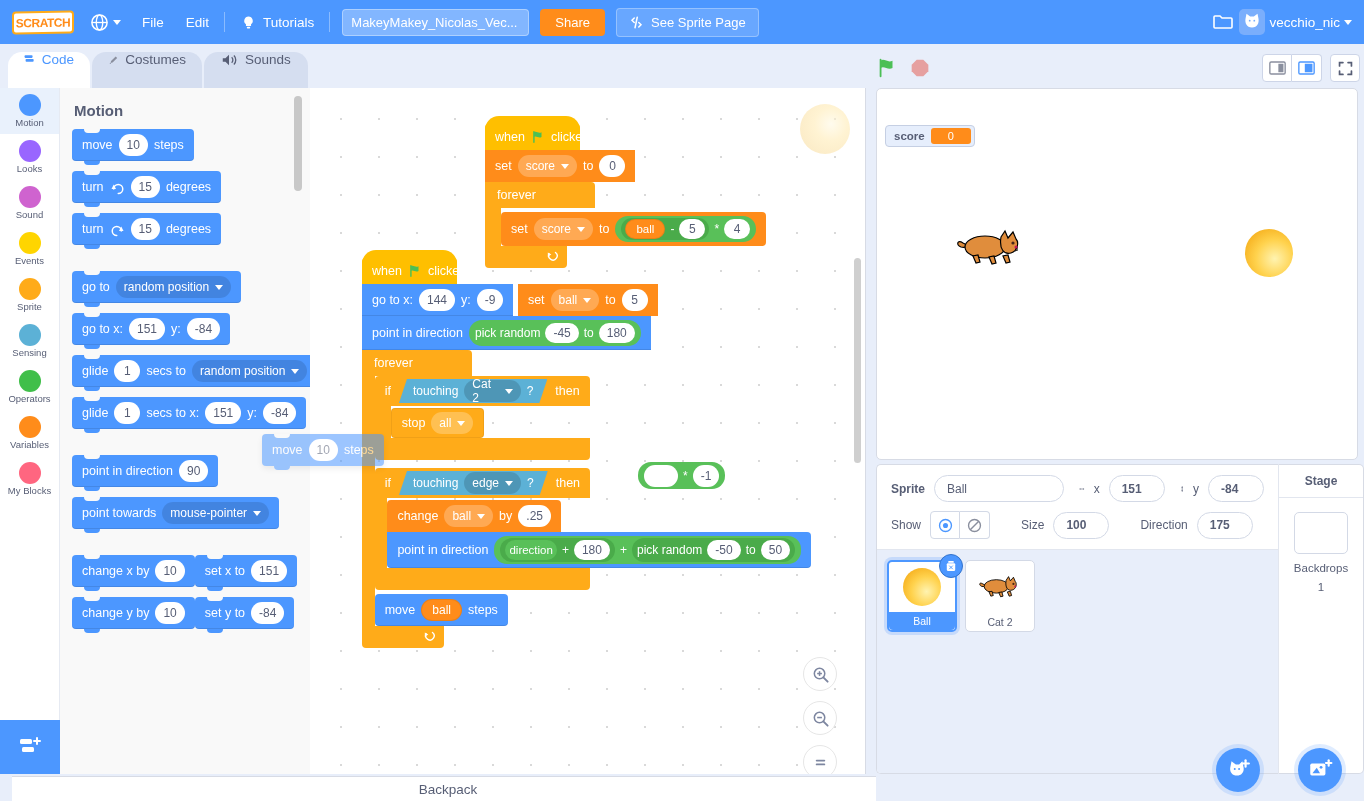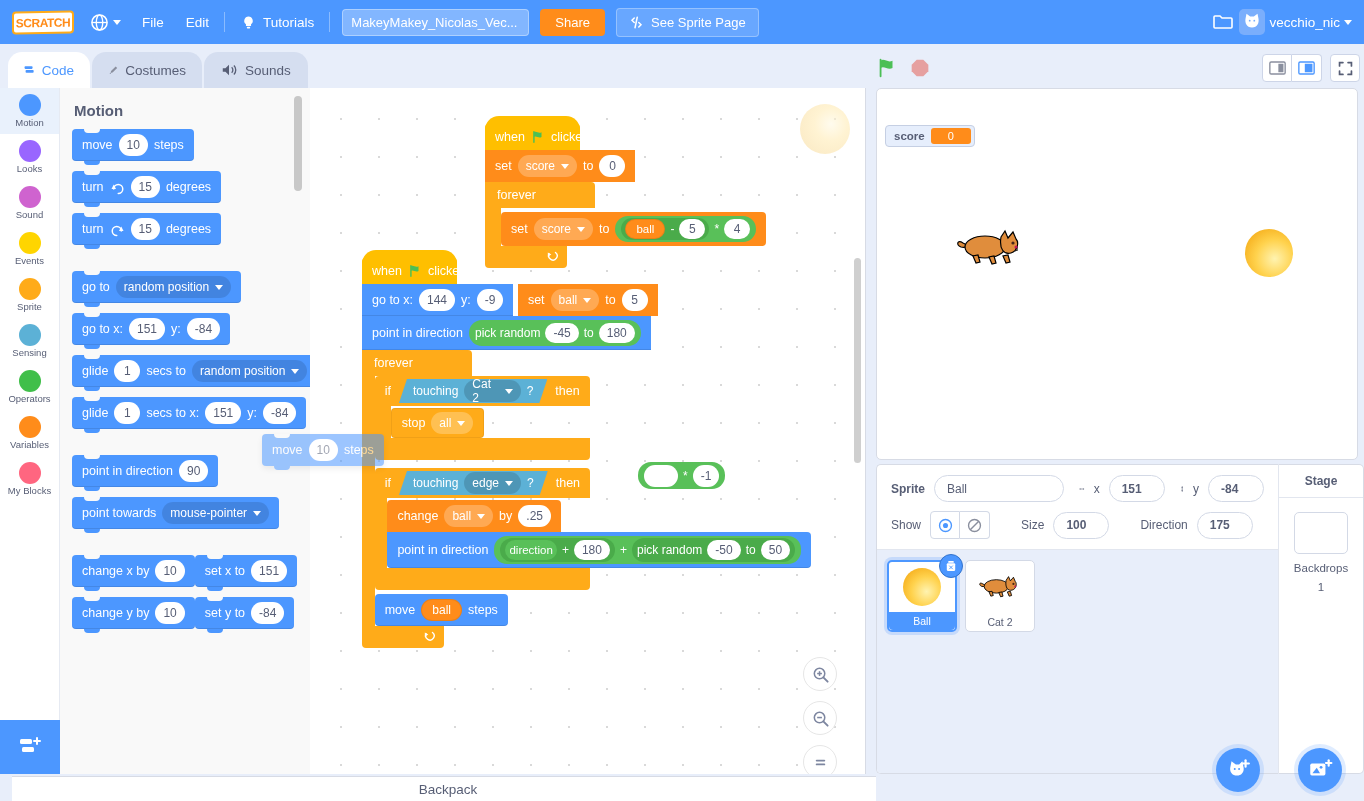--- a/index.html
+++ b/index.html
@@ -55,21 +55,21 @@
   }
   .user-name { font-size: 13.5px; color: #fff; }
 
   
   #tabsrow {
     position: absolute; top: 44px; left: 0; width: 1364px; height: 44px;
     background: #e8eefa;
   }
   .tab {
     position: absolute; top: 8px; height: 36px; border-radius: 14px 14px 0 0;
-    display: flex; align-items: center; gap: 7px; padding: 0 16px;
+    display: flex; gap: 7px; padding: 0 16px;
     font-size: 13.5px; color: #575e75; cursor: pointer;
     background: #d5def0;
   }
   .tab.active { background: #fff; color: #4c97ff; }
   #tab-code { left: 8px; width: 82px; justify-content: center; }
   #tab-costumes { left: 92px; width: 110px; }
   #tab-sounds { left: 204px; width: 104px; }
 
   
   #stage-controls {

